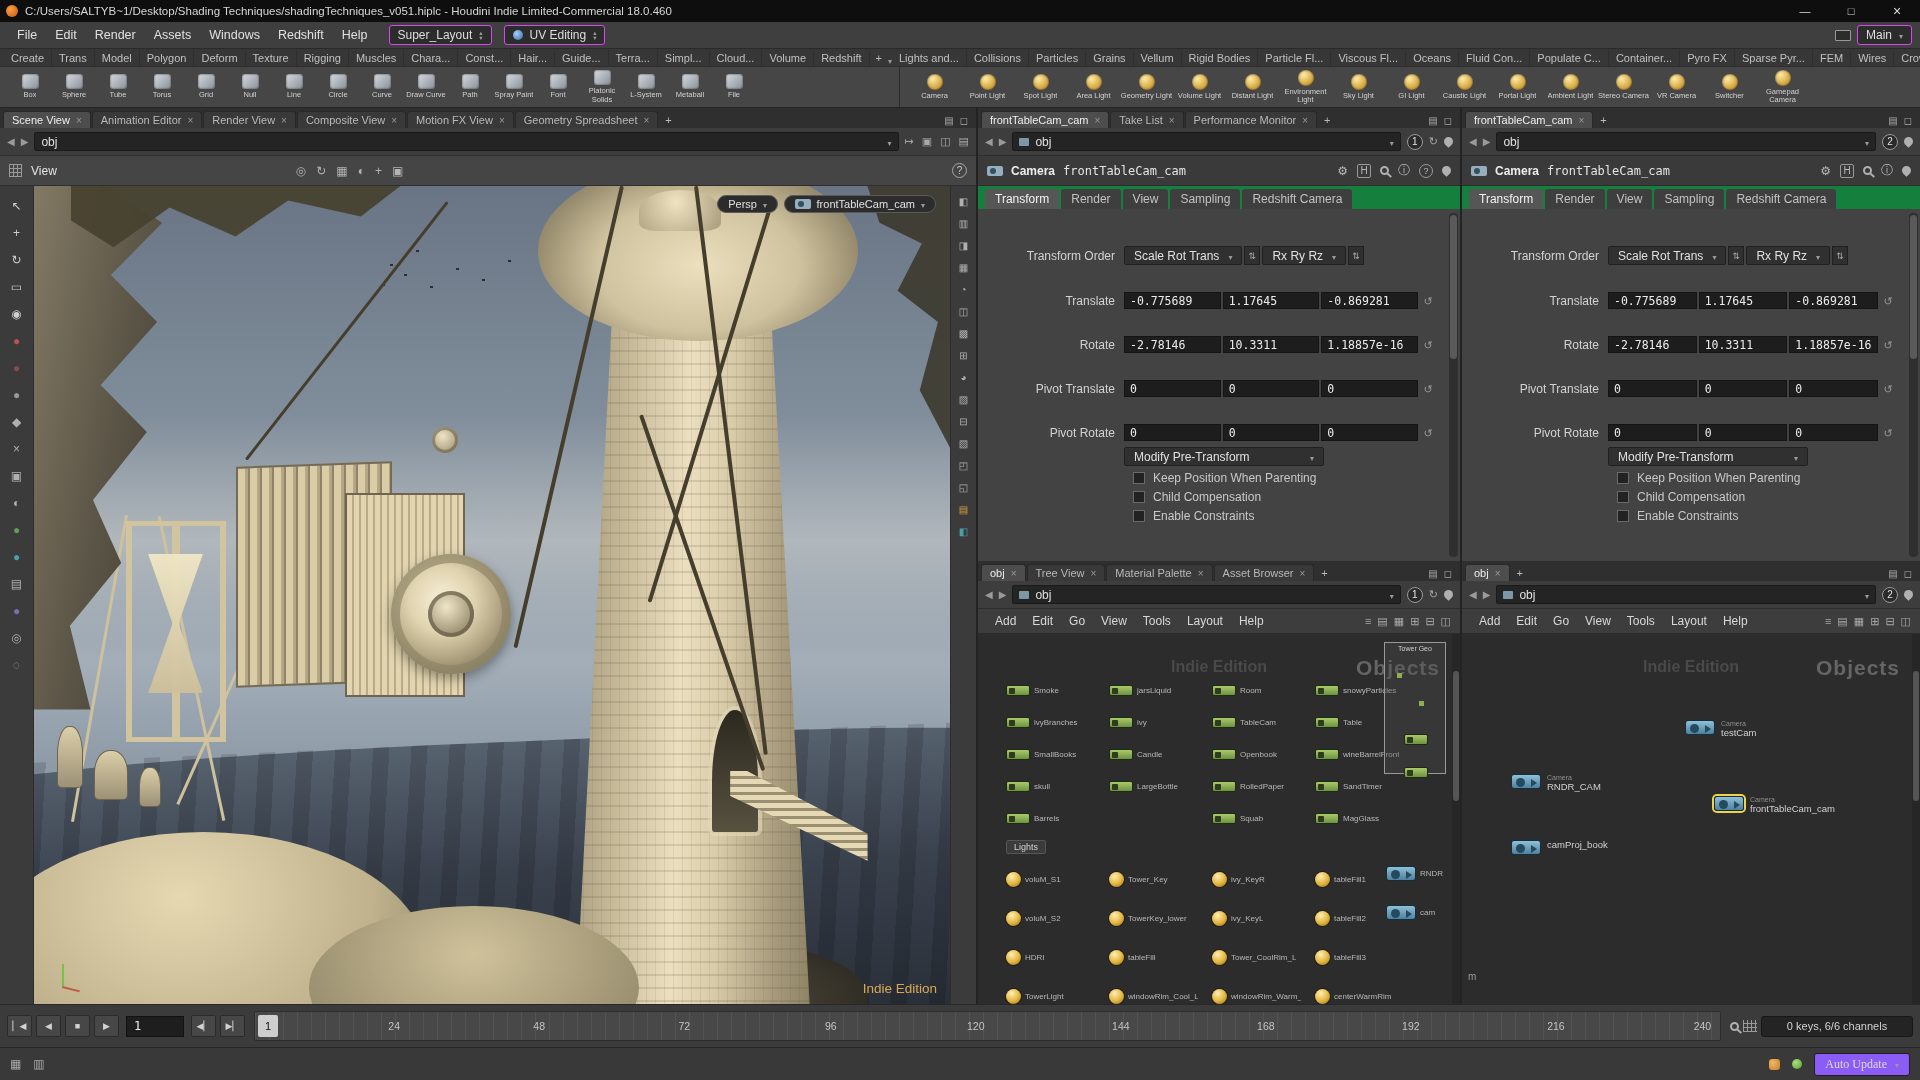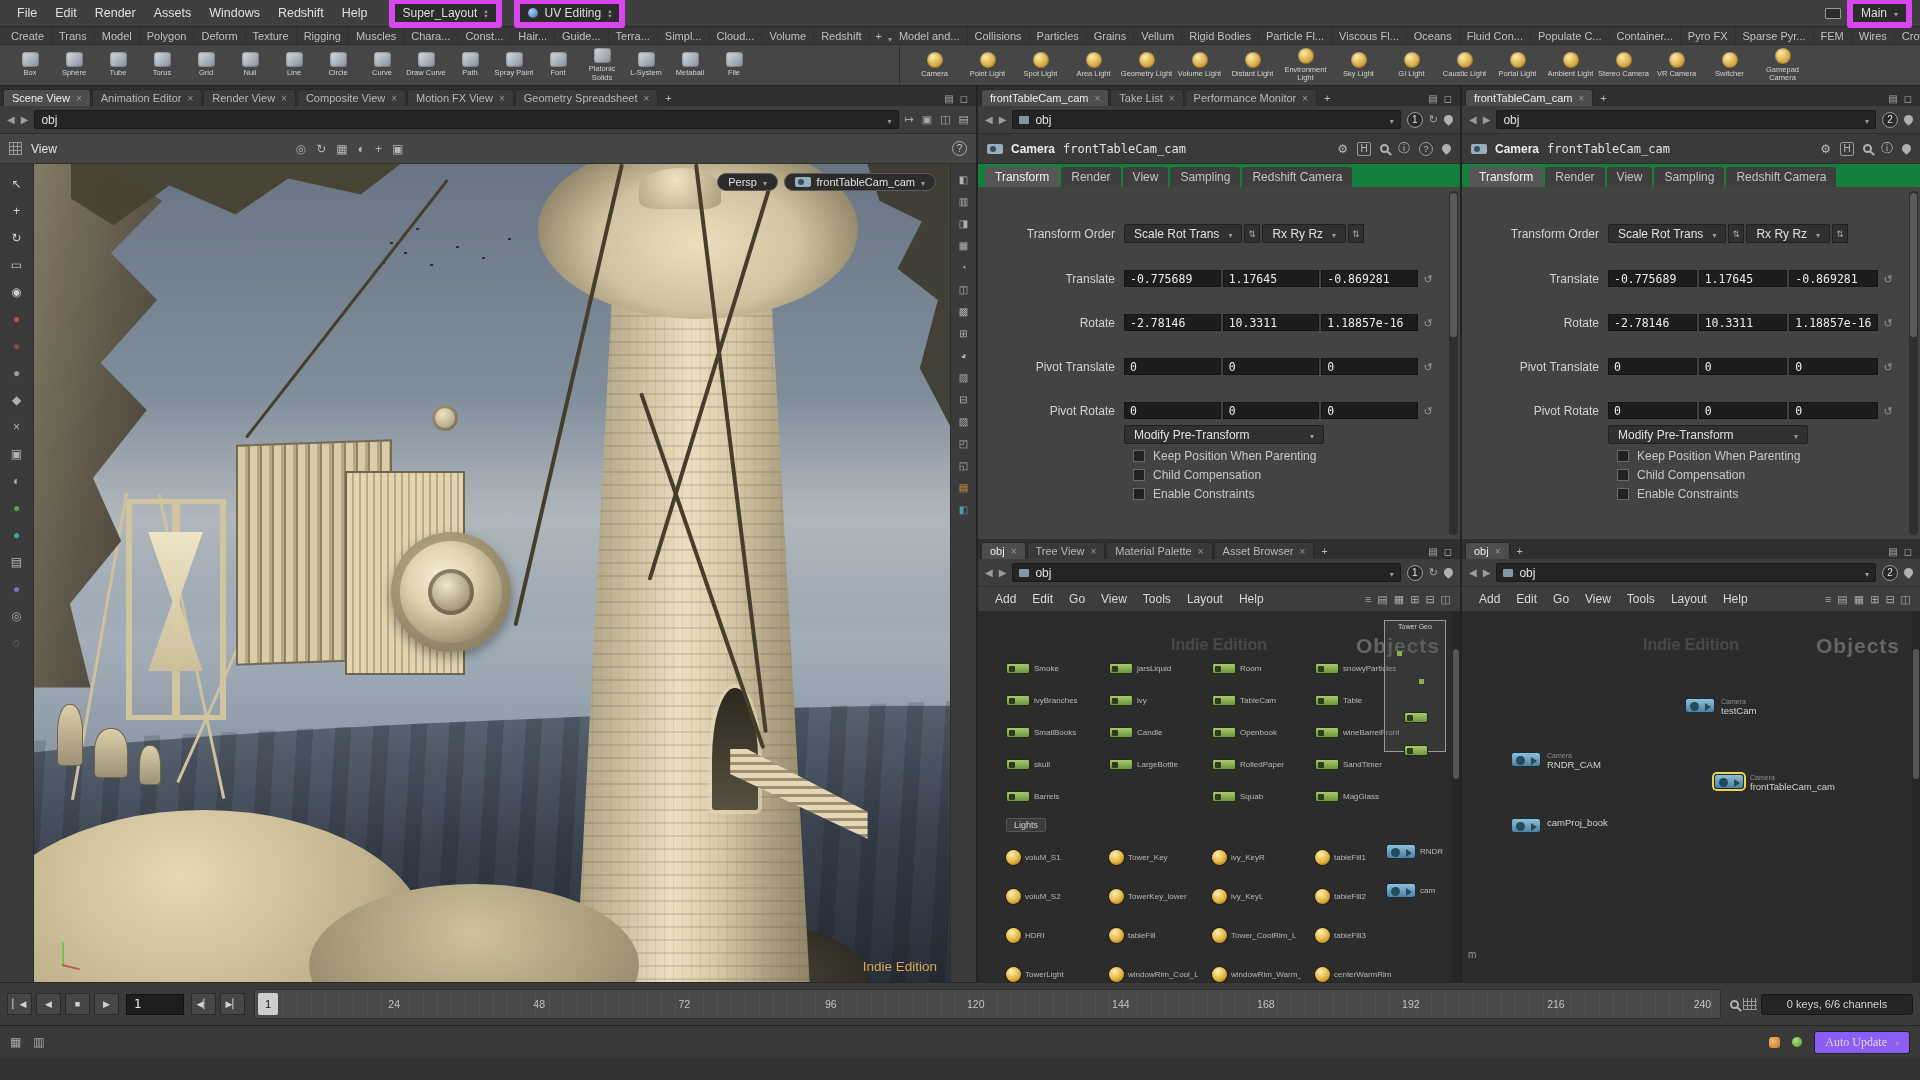--- a/index.html
+++ b/index.html
@@ -11,21 +11,21 @@
   .titlebar { height:22px; background:#0e0e0e; display:flex; align-items:center; gap:7px; padding-left:6px; color:#d6d6d6; }
   .app-logo { width:12px; height:12px; border-radius:50%; background:radial-gradient(circle at 35% 35%, #ff9d3c, #c25a12); }
   .title-text { font-size:11.5px; white-space:nowrap; }
   .win-btns { margin-left:auto; display:flex; height:100%; }
   .win-btn { width:46px; display:flex; align-items:center; justify-content:center; color:#ddd; font-size:11px; }
   .wb-min::before { content:"—"; } .wb-max::before { content:"□"; } .wb-close::before { content:"×"; font-size:14px; }
 
   
   .menubar { height:27px; background:#3f3f3f; border-bottom:1px solid #2a2a2a; display:flex; align-items:center; padding:0 8px; }
   .menu-item { padding:4px 9px; color:#e0e0e0; font-size:12.5px; }
-  .pill { display:flex; align-items:center; gap:7px; background:#2c2c2c; border:6px solid #d946ef; border-radius:3px; padding:2px 8px; margin-left:12px; color:#ddd; }
+  .pill { display:flex; align-items:center; gap:7px; background:#2c2c2c; border:1px solid #d946ef; border-radius:3px; padding:2px 8px; margin-left:12px; color:#ddd; }
   .stepper { display:flex; flex-direction:column; font-size:6.5px; line-height:5.5px; color:#9a9a9a; }
   .stepper i::before { content:"▴"; font-style:normal; } .stepper b::before { content:"▾"; font-weight:normal; }
   .uv-dot { width:10px; height:10px; border-radius:50%; background:radial-gradient(circle at 35% 35%, #9fd0ff, #3a6a9a); }
   .mb-spacer { flex:1; }
   .screens-icon { width:16px; height:11px; border:1px solid #999; border-radius:1px; margin-right:6px; background:#2c2c2c; }
   .caret::after { content:"▾"; font-size:8px; color:#999; }
 
   
   .shelftabs { height:18px; background:#373737; border-bottom:1px solid #2d2d2d; display:flex; align-items:flex-end; padding:0 4px; font-size:11px; color:#c0c0c0; overflow:hidden; }
   .stab { padding:2px 7px; border-right:1px solid #2f2f2f; white-space:nowrap; }
@@ -239,20 +239,29 @@
   
   .watermark { position:absolute; left:455px; top:415px; z-index:60; pointer-events:none;
       font-family:"DejaVu Serif",serif; font-weight:bold; font-size:138px; letter-spacing:16px;
       color:rgba(250,250,250,.10); -webkit-text-stroke:3px rgba(252,252,252,.5); }
 </style>
 </head>
 <body>
 
 <div class="app">
 
+  <div class="titlebar">
+    <span class="app-logo"></span>
+    <span class="title-text">C:/Users/SALTYB~1/Desktop/Shading Techniques/shadingTechniques_v051.hiplc - Houdini Indie Limited-Commercial 18.0.460</span>
+    <div class="win-btns">
+      <span class="win-btn wb-min"></span>
+      <span class="win-btn wb-max"></span>
+      <span class="win-btn wb-close"></span>
+    </div>
+  </div>
 
   <div class="menubar">
     <span><span class="menu-item">File</span><span class="menu-item">Edit</span><span class="menu-item">Render</span><span class="menu-item">Assets</span><span class="menu-item">Windows</span><span class="menu-item">Redshift</span><span class="menu-item">Help</span></span>
     <div class="pill">
       <span>Super_Layout</span>
       <span class="stepper">
           <i></i>
           <b></b>
         </span>
     </div>
@@ -289,21 +298,21 @@
         <span class="stab">Terra...</span>
         <span class="stab">Simpl...</span>
         <span class="stab">Cloud...</span>
         <span class="stab">Volume</span>
         <span class="stab">Redshift</span>
       </span>
     <span class="stab-plus">+</span>
     <span class="caret"></span>
     <span class="stab-gap"></span>
     <span style="display:flex">
-        <span class="stab">Model and...</span>
+        <span class="stab">Lights and...</span>
         <span class="stab">Collisions</span>
         <span class="stab">Particles</span>
         <span class="stab">Grains</span>
         <span class="stab">Vellum</span>
         <span class="stab">Rigid Bodies</span>
         <span class="stab">Particle Fl...</span>
         <span class="stab">Viscous Fl...</span>
         <span class="stab">Oceans</span>
         <span class="stab">Fluid Con...</span>
         <span class="stab">Populate C...</span>

